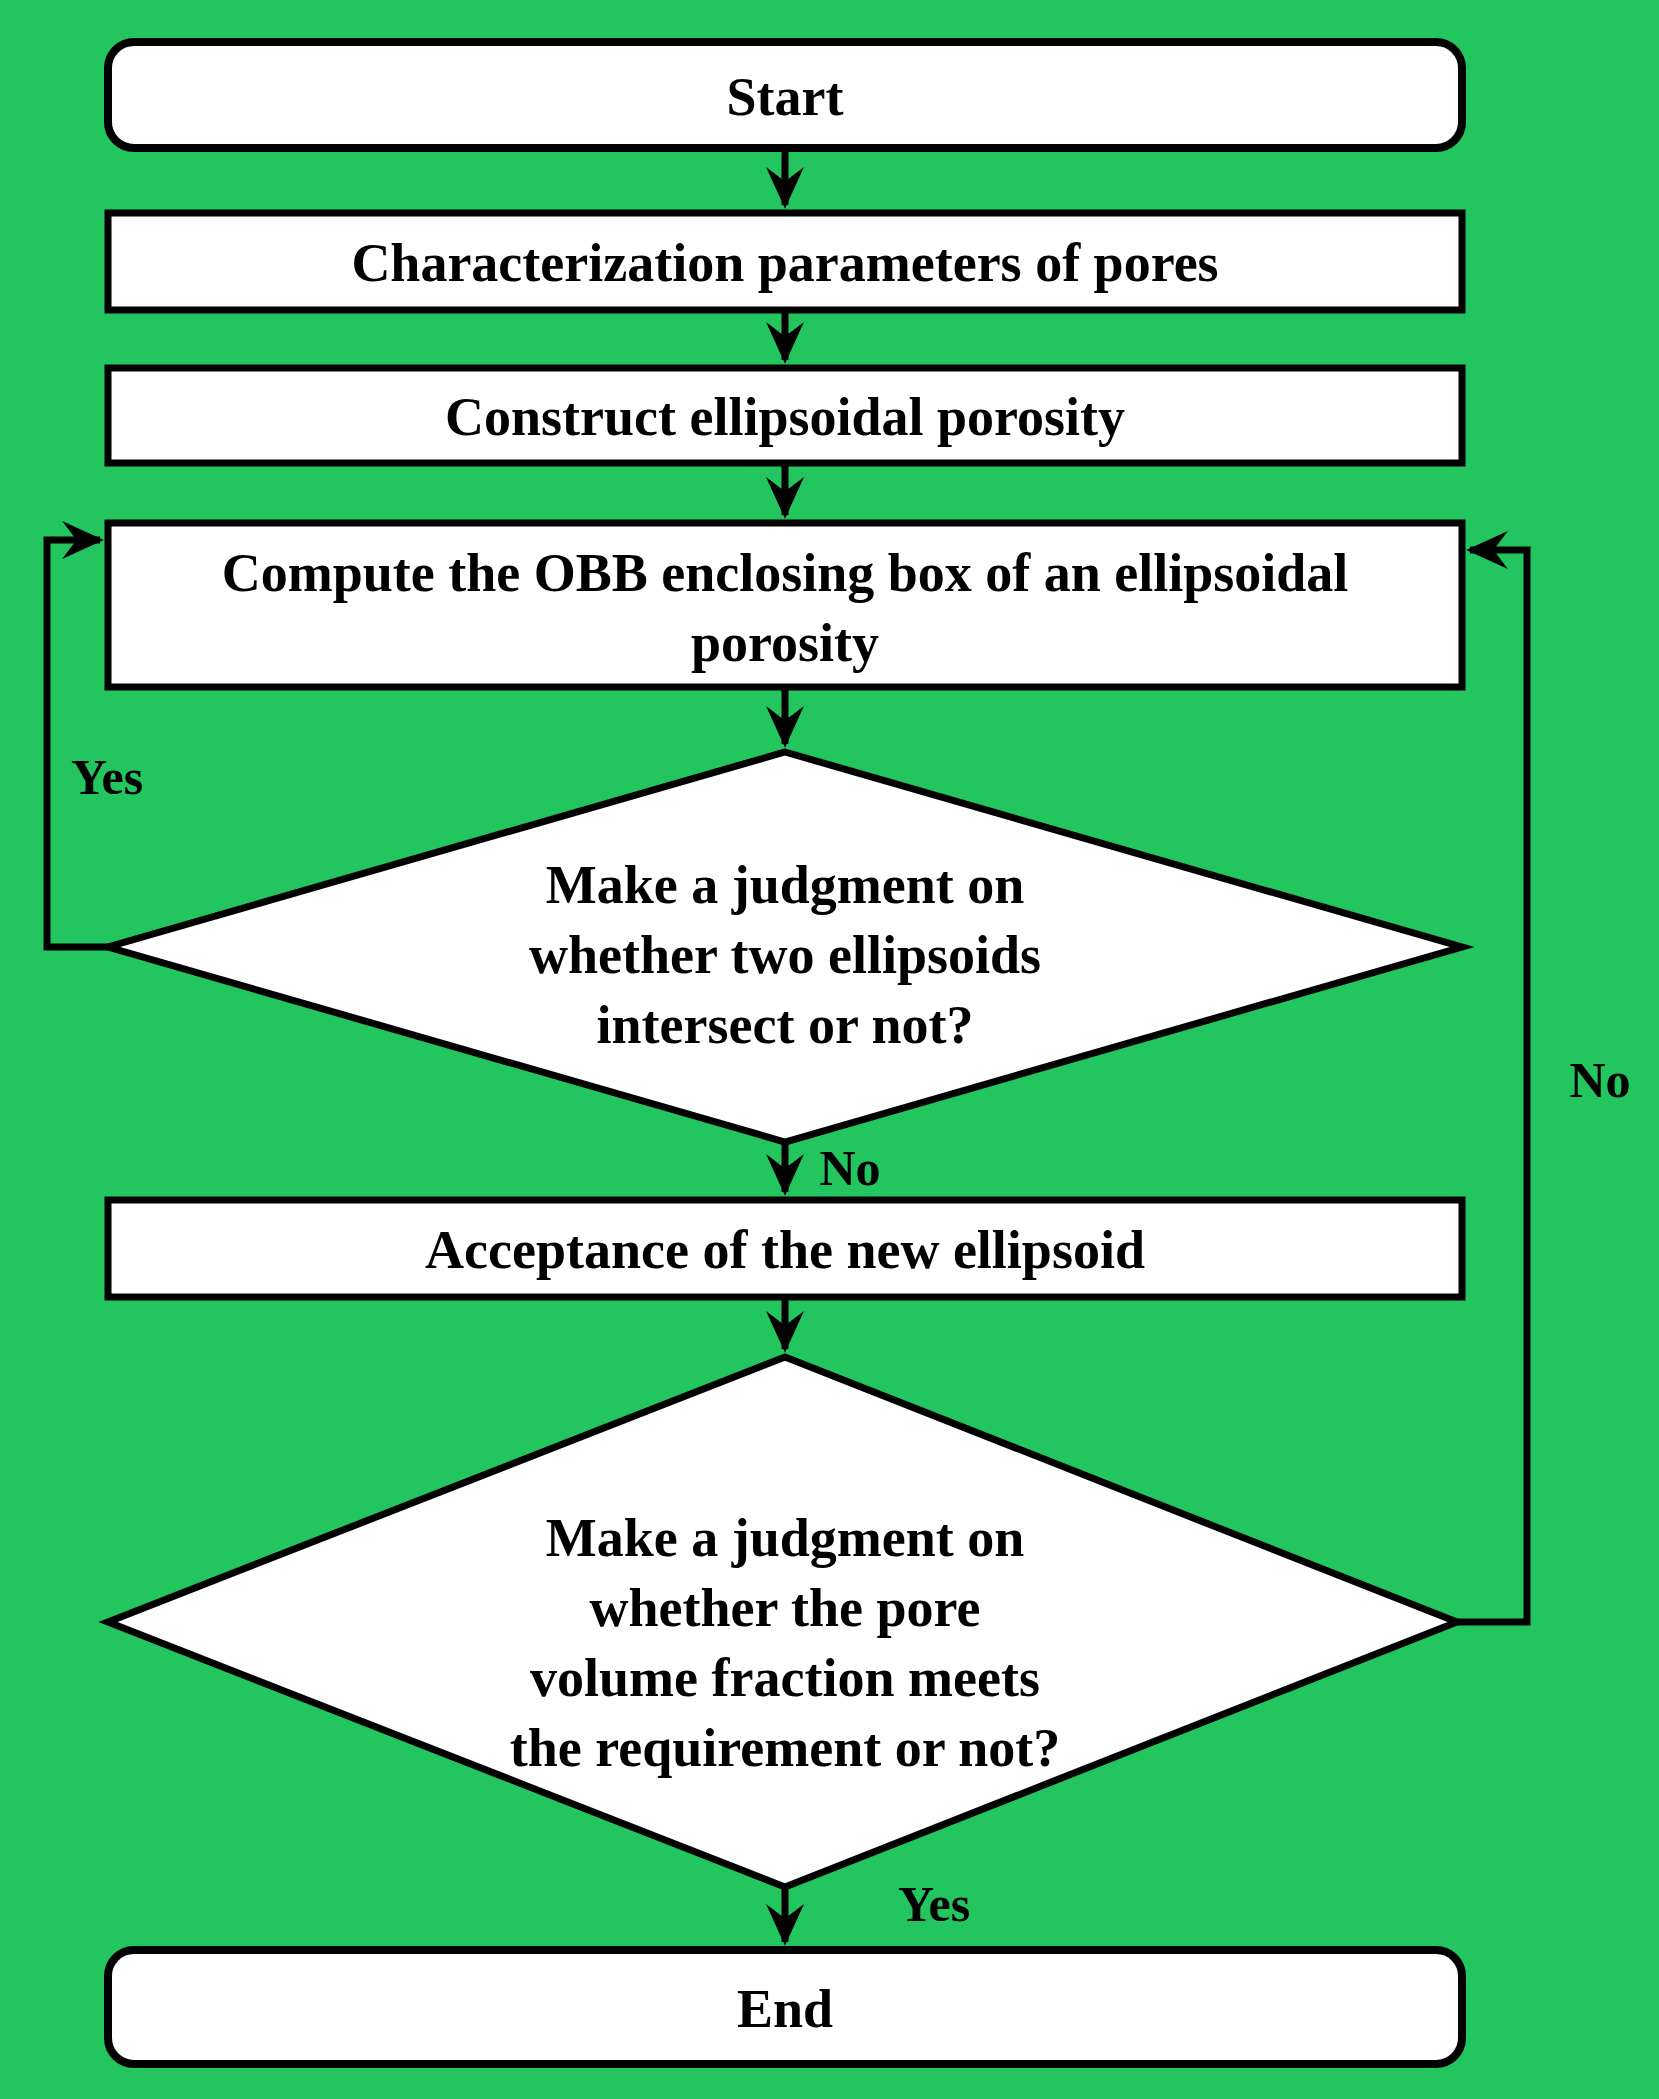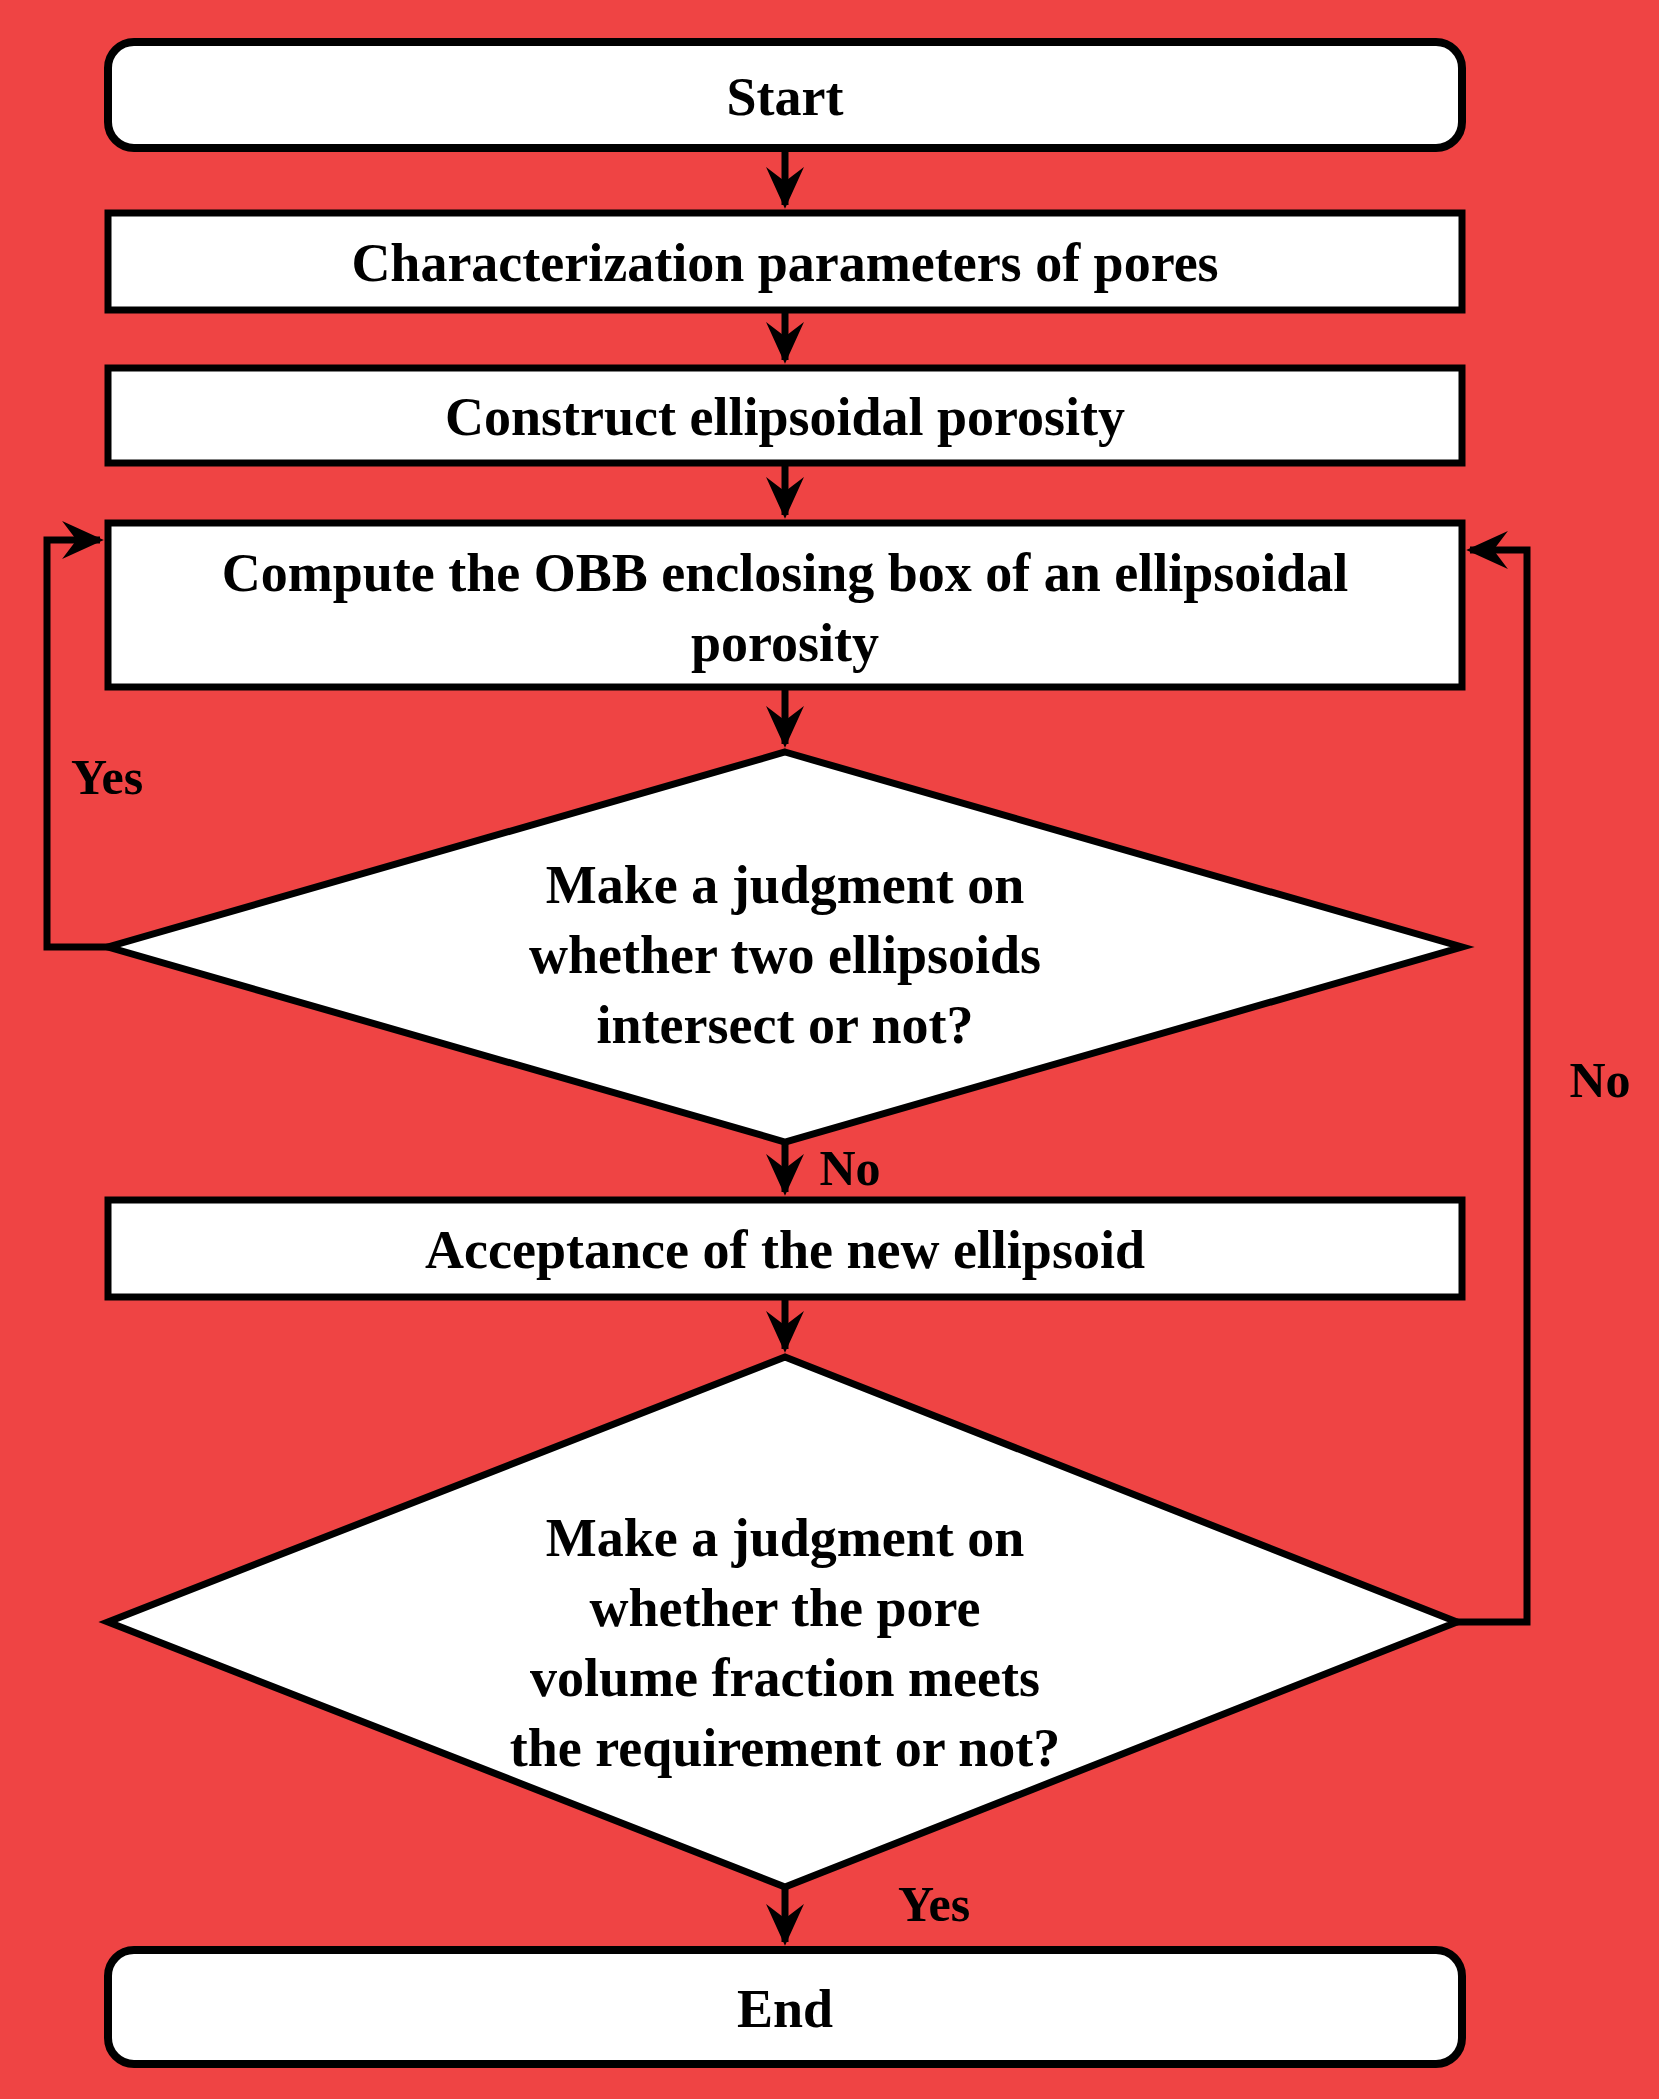--- a/index.html
+++ b/index.html
@@ -5,21 +5,21 @@
 <style>
   html, body {
     margin: 0;
     padding: 0;
     background: #ffffff;
   }
   #stage {
     position: relative;
     width: 1659px;
     height: 2099px;
-    background: #ef4444;
+    background: #22c55e;
     font-family: "Liberation Serif", "DejaVu Serif", serif;
   }
   svg text {
     font-family: "Liberation Serif", "DejaVu Serif", serif;
     font-weight: bold;
     fill: #000000;
   }
   .node-text   { font-size: 54px; }
   .edge-label  { font-size: 50px; }
   .shape {

